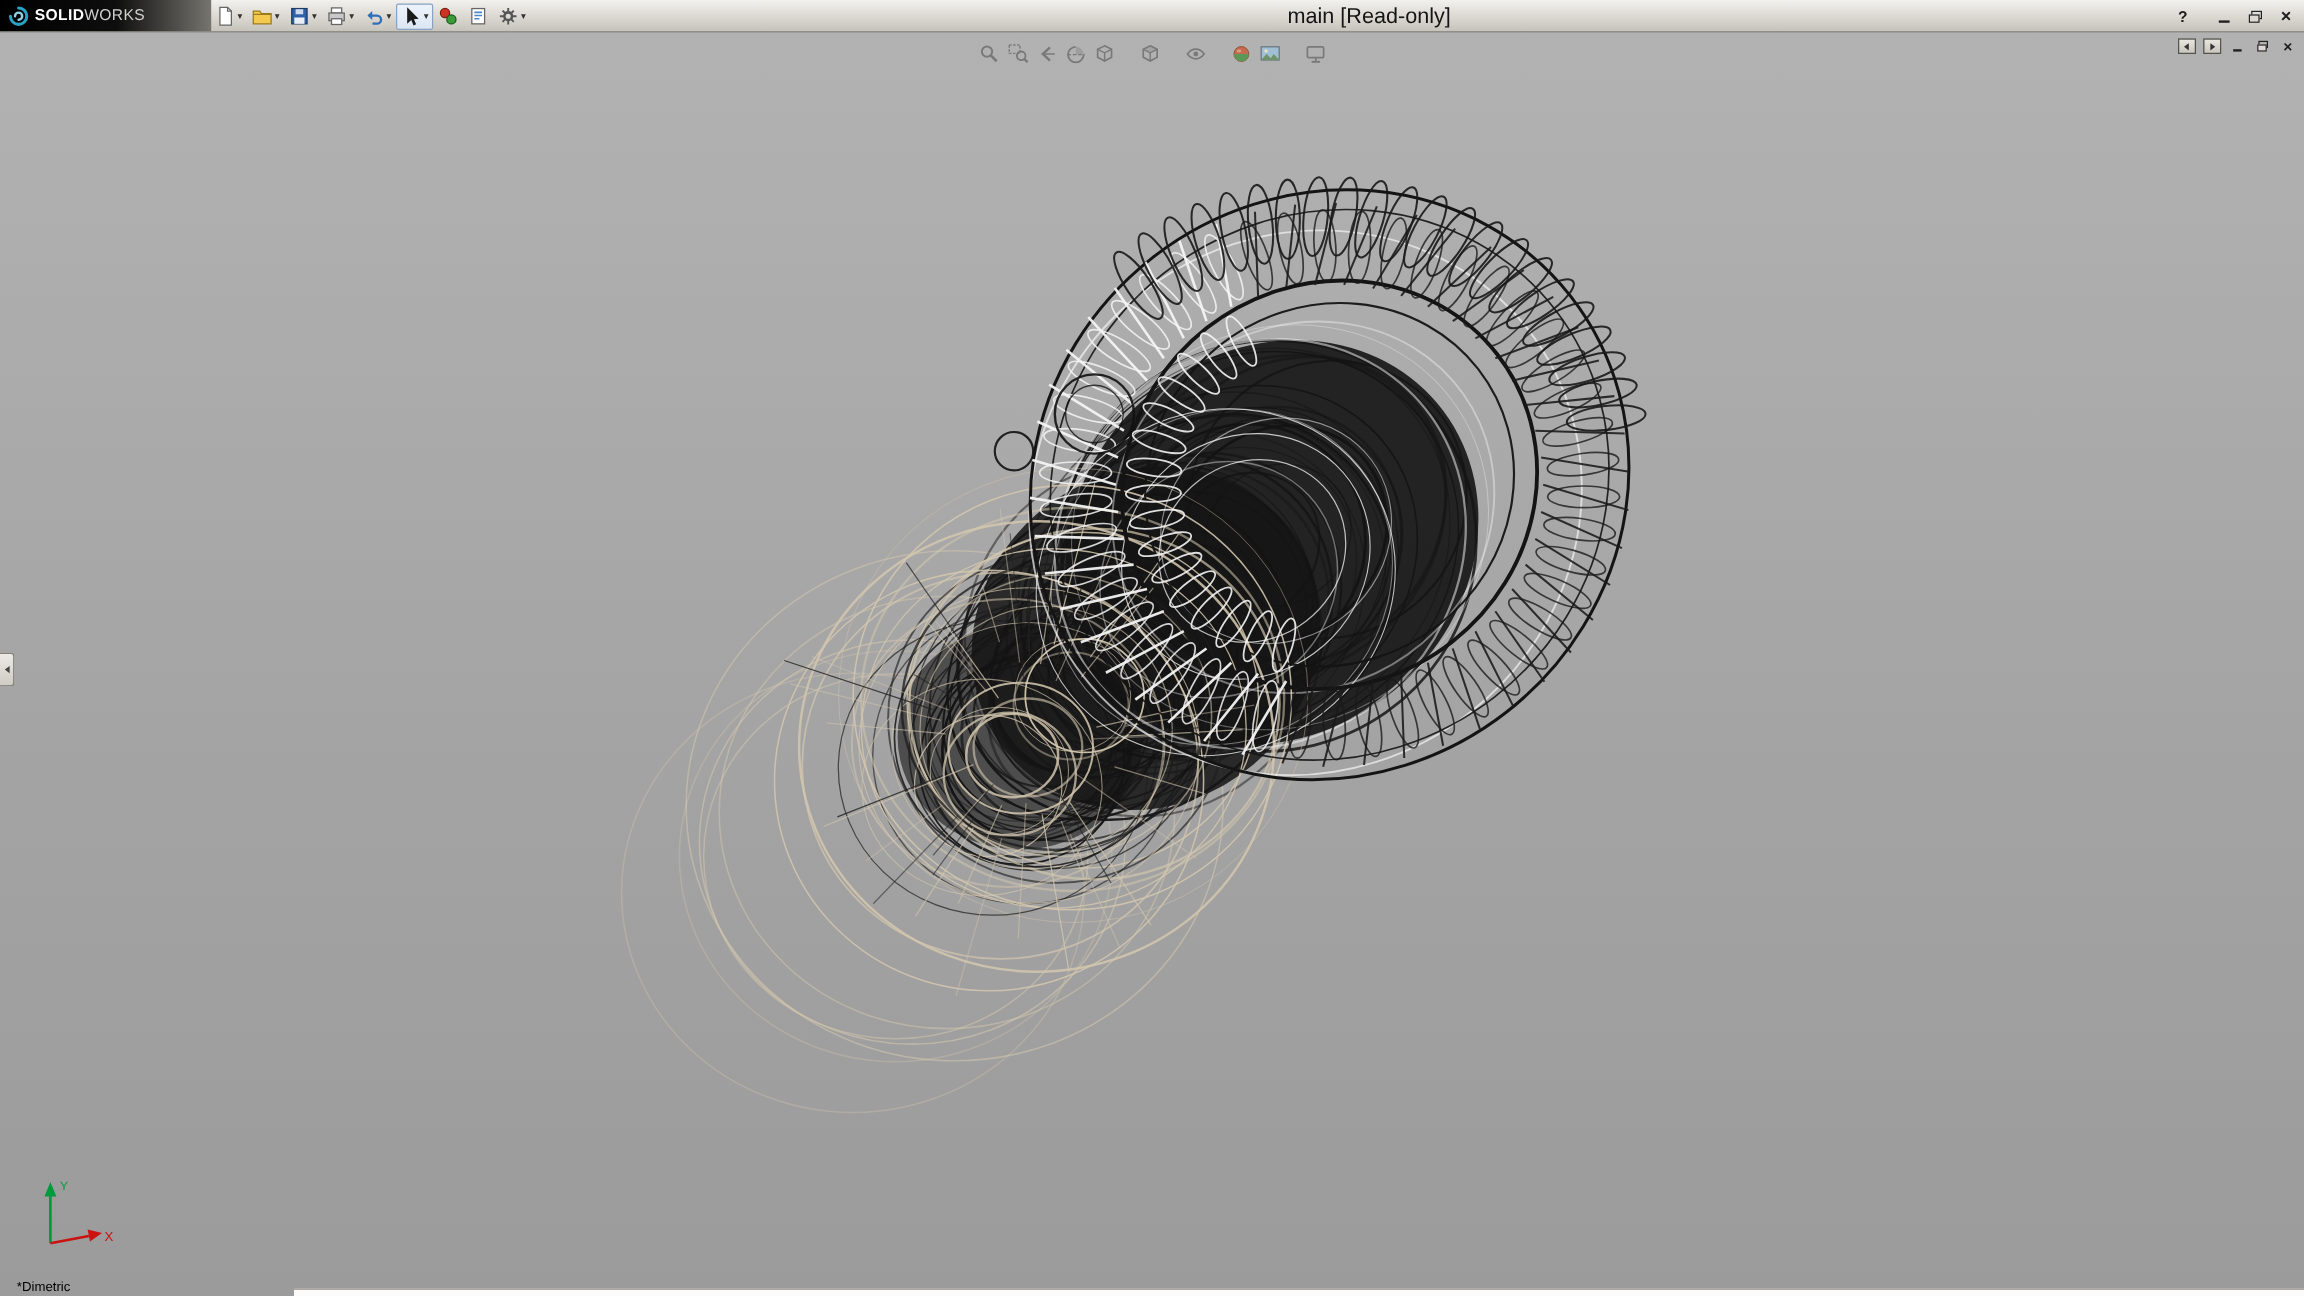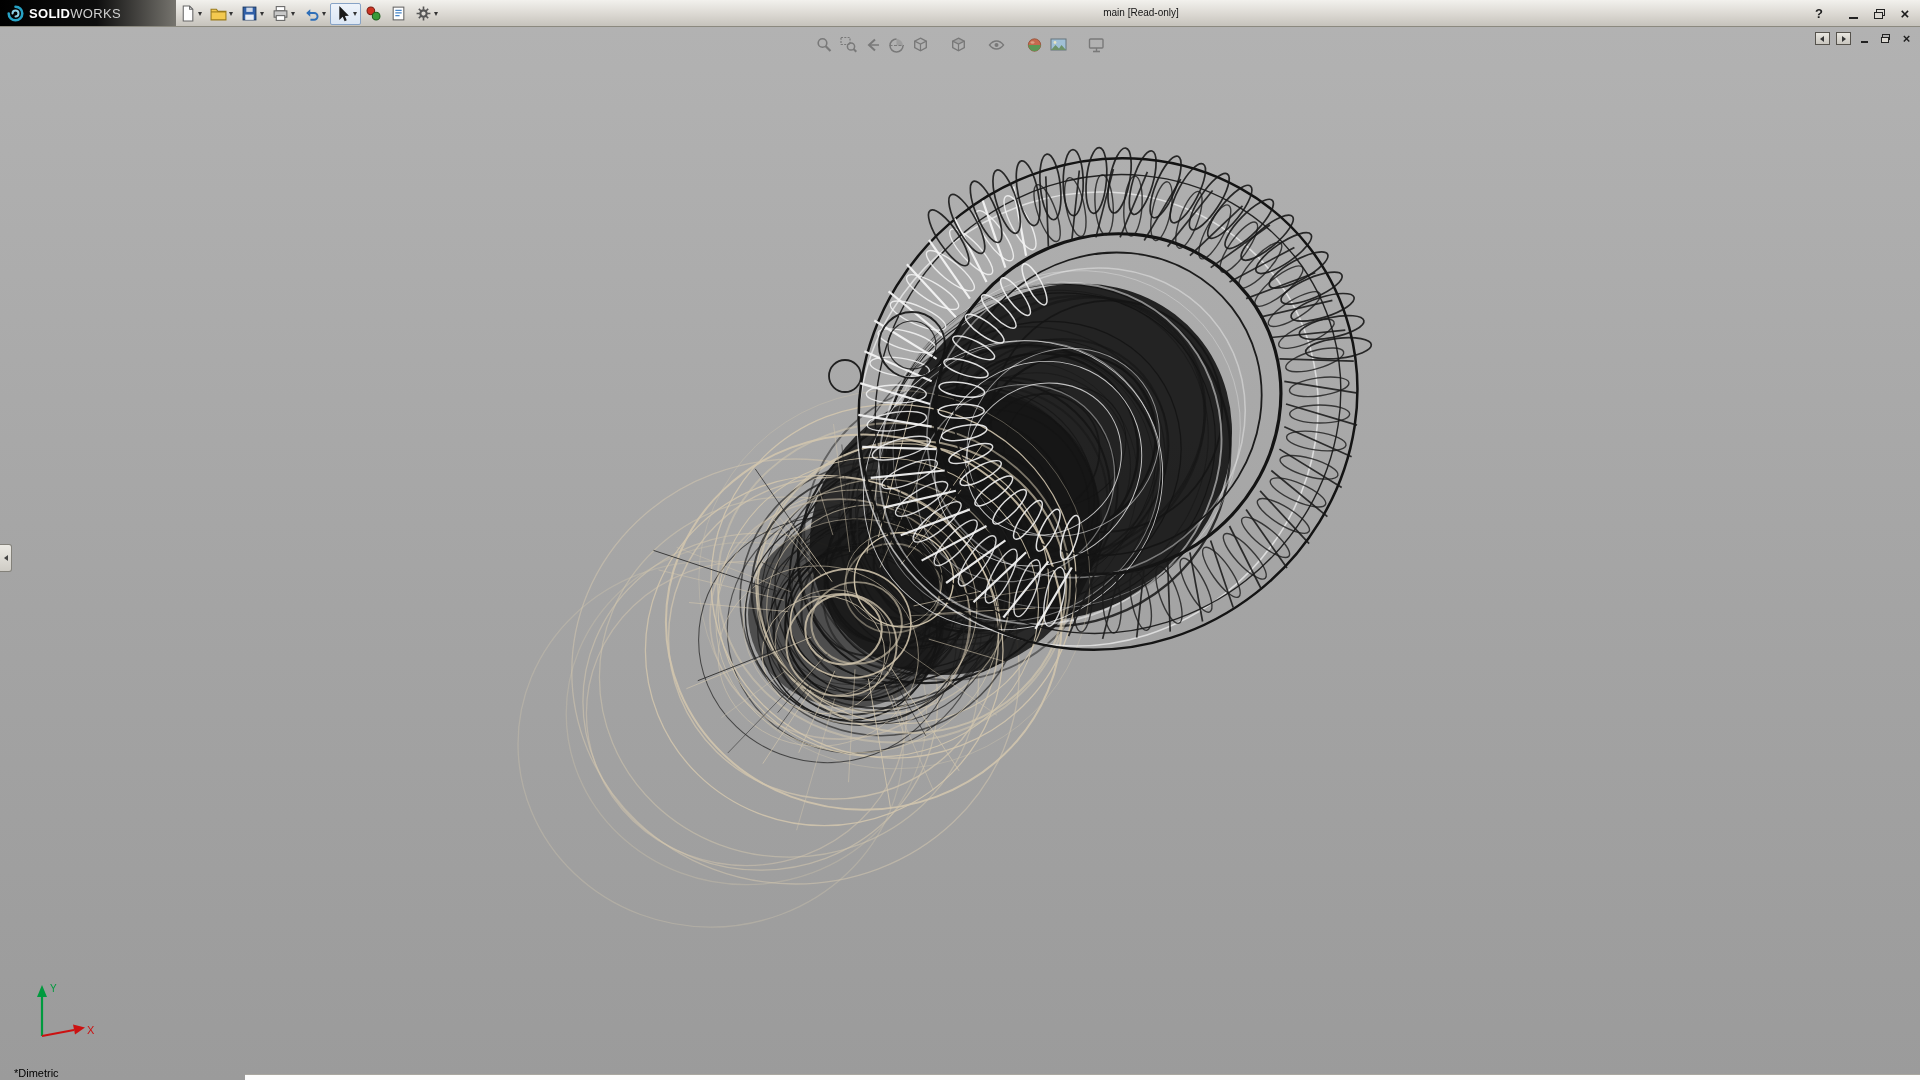--- a/index.html
+++ b/index.html
@@ -15,21 +15,21 @@
     display:flex;align-items:center;padding-left:7px;gap:5px}
   .brand svg{width:17px;height:17px}
   .brand-bold{color:#fff;font-weight:bold;font-size:13px;letter-spacing:.3px}
   .brand-light{color:#d0d0d0;font-weight:normal;font-size:13px;letter-spacing:.3px}
   .tb-buttons{position:absolute;left:175px;top:2px;height:23px;display:flex;align-items:center}
   .tbtn{display:flex;align-items:center;height:22px;padding:2px 3px;border:1px solid transparent;border-radius:2px}
   .tbtn svg{width:17px;height:17px;display:block}
   .tbtn.active{border-color:#87a3c6;background:linear-gradient(#eef3fa,#dbe6f4)}
   .dd{font-size:8px;color:#333;margin-left:2px;line-height:1}
   .title-text{position:absolute;left:1141px;transform:translateX(-50%);top:0;height:42px;line-height:26px;
-    font-size:10px;color:#141414;white-space:nowrap}
+    font-size:18px;color:#141414;white-space:nowrap}
   .win-controls{position:absolute;right:4px;top:0;height:27px;display:flex;align-items:center;gap:4px}
   .wc{width:22px;height:19px;display:flex;align-items:center;justify-content:center;color:#1d1d1d;font-size:13px}
   .wc.help{font-weight:bold;margin-right:8px}
   .wc.close-x{font-weight:bold;font-size:15px}
   .icon-minbar{width:9px;height:2px;background:#222;margin-top:9px}
   .icon-minbar.sm{width:7px;margin-top:7px}
   .icon-restore{position:relative;width:11px;height:10px}
   .icon-restore::before{content:"";position:absolute;right:0;top:0;width:7px;height:5px;border:1px solid #222}
   .icon-restore::after{content:"";position:absolute;left:0;bottom:0;width:7px;height:5px;border:1px solid #222;background:#dcd9d3}
   .icon-restore.sm{width:9px;height:9px}

